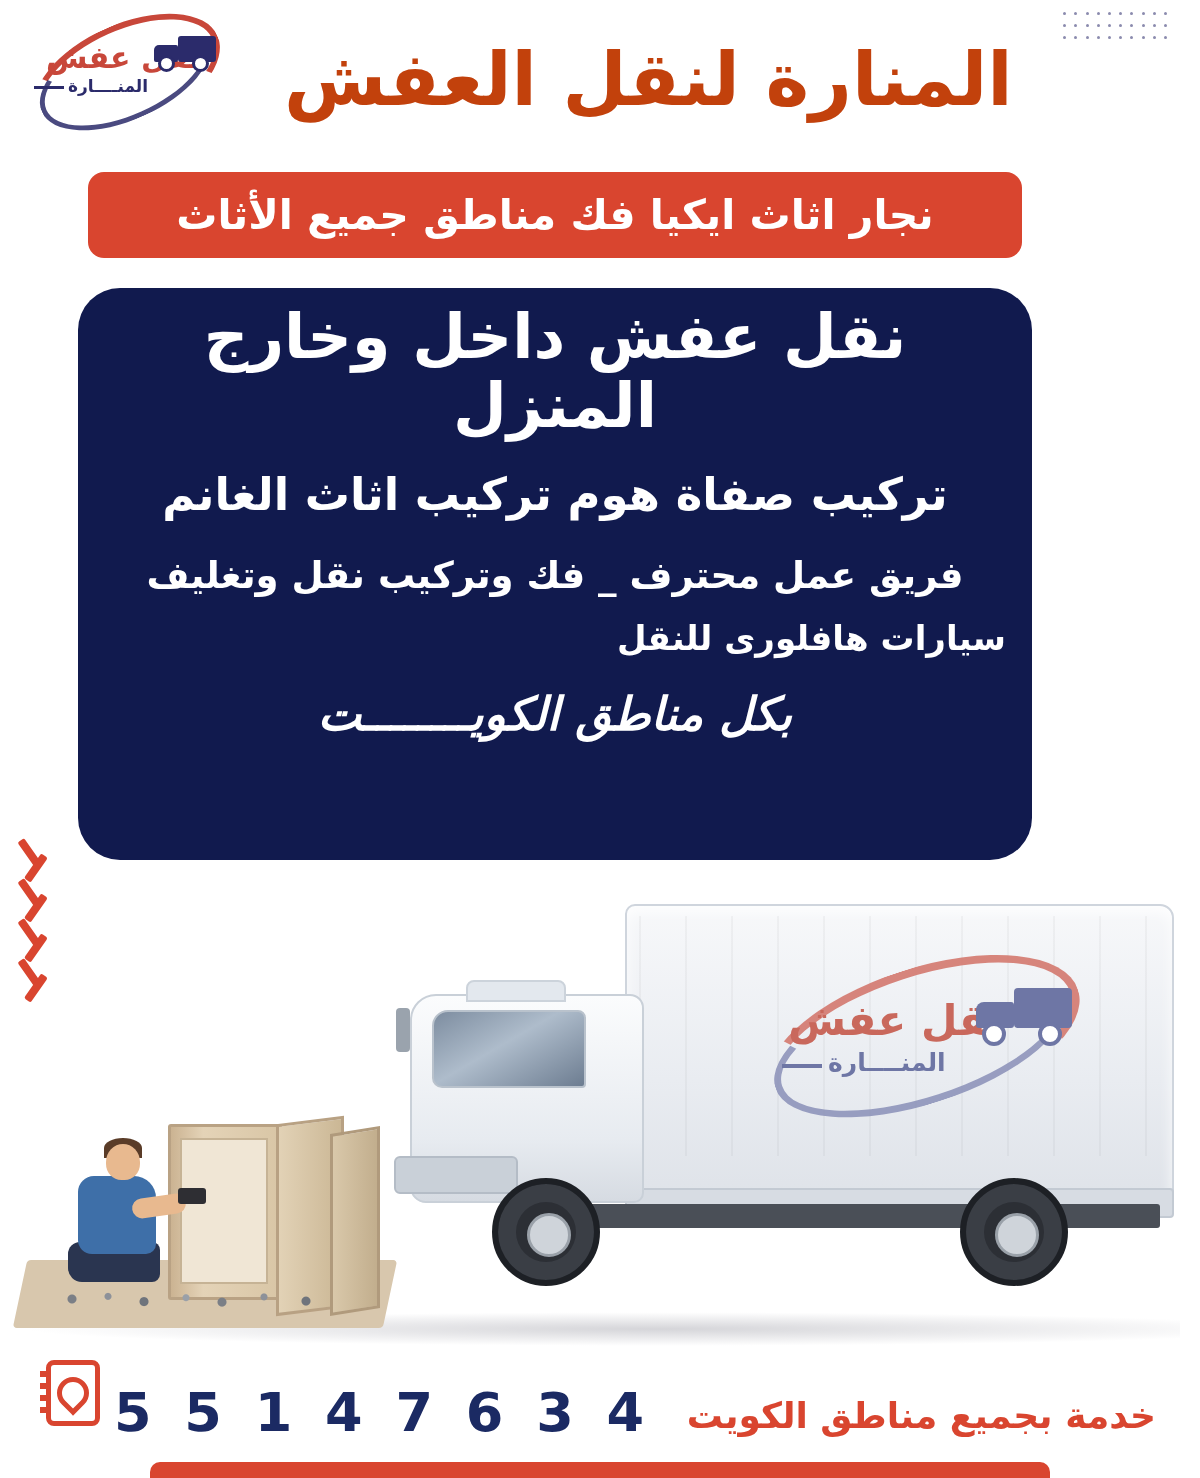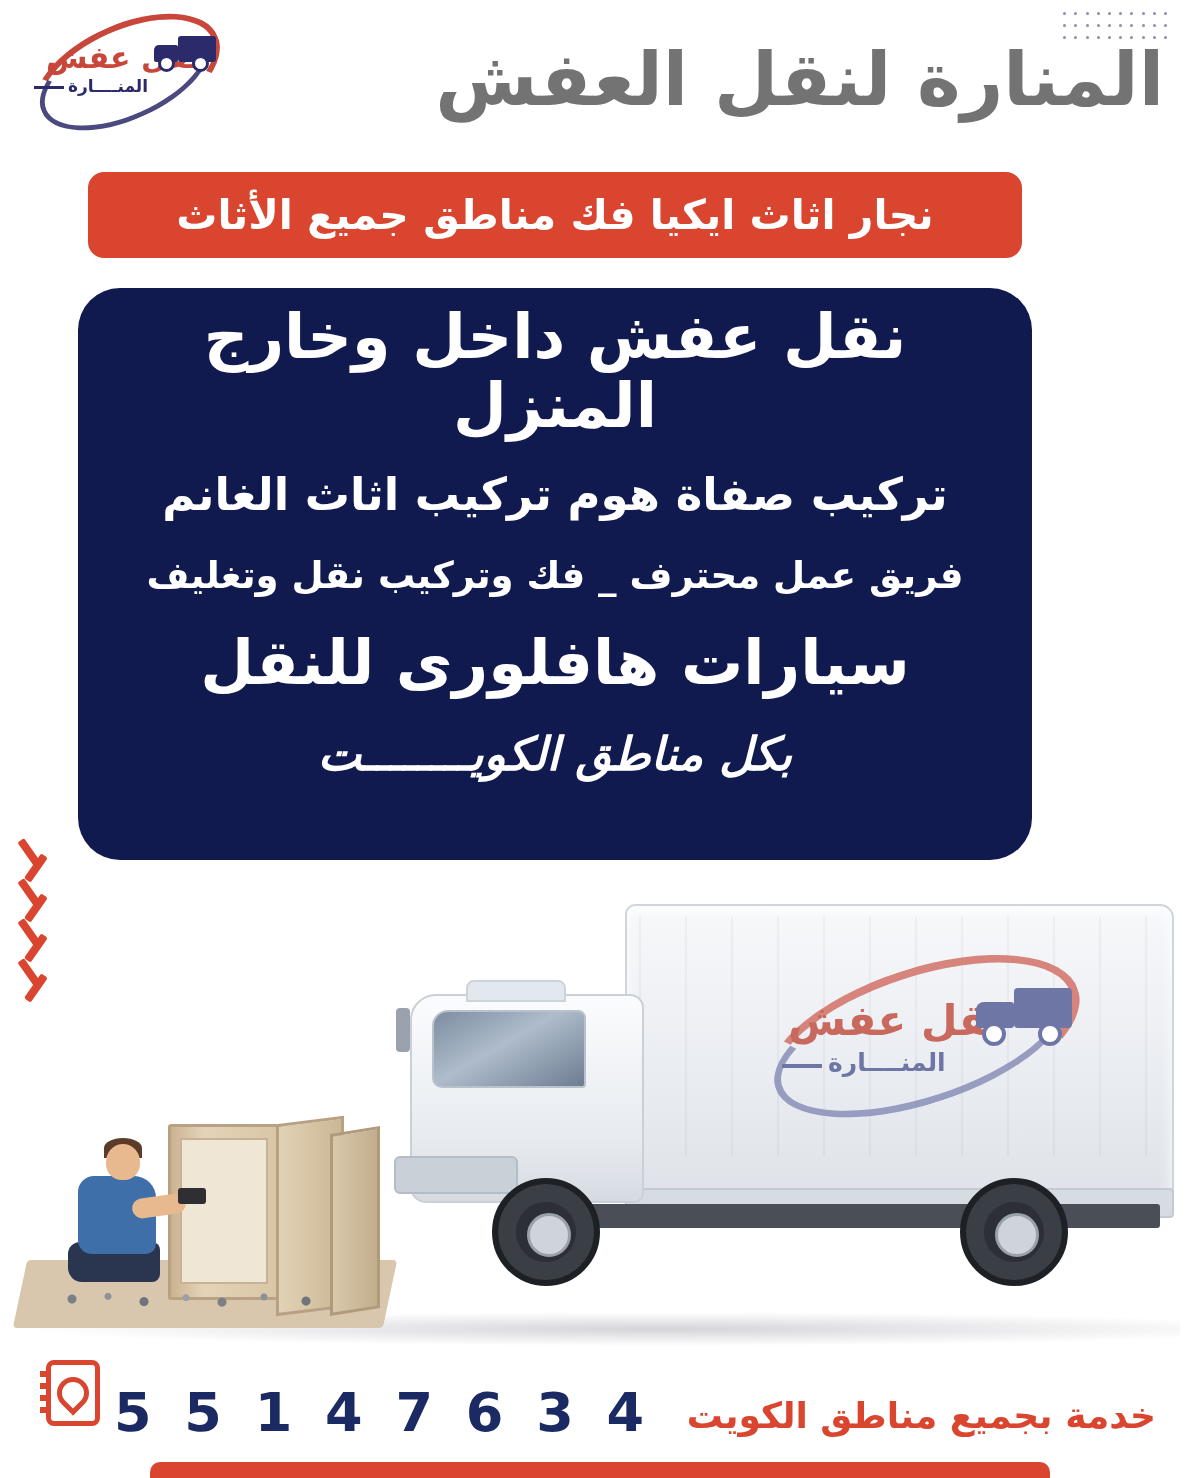--- a/index.html
+++ b/index.html
@@ -142,25 +142,25 @@
   }
   .brand-logo .truck .w1 { left: 4px; }
   .brand-logo .truck .w2 { right: 7px; }
 
   
   .main-title {
     position: absolute;
     top: 40px;
     right: 36px;
     width: 880px;
-    text-align: right;
+    text-align: left;
     font-size: 74px;
     line-height: 1.08;
     font-weight: 900;
-    color: #737373;
+    color: #c2410c;
     letter-spacing: -1px;
     direction: rtl;
   }
 
   
   .ribbon {
     position: absolute;
     top: 172px;
     right: 178px;
     left: 88px;
@@ -205,24 +205,25 @@
     line-height: 1.15;
     margin-top: 28px;
   }
   .navy-panel .l3 {
     font-size: 37px;
     font-weight: 900;
     line-height: 1.15;
     margin-top: 34px;
   }
   .navy-panel .l4 {
-    font-size: 62px;
+    font-size: 34px;
     font-weight: 900;
     line-height: 1.15;
-    margin-top: 30px;
+    margin-top: 22px;
+    text-align: right;
   }
   .navy-panel .l5 {
     font-size: 46px;
     font-weight: 900;
     line-height: 1.15;
     margin-top: 30px;
     font-style: italic;
   }
 
   

